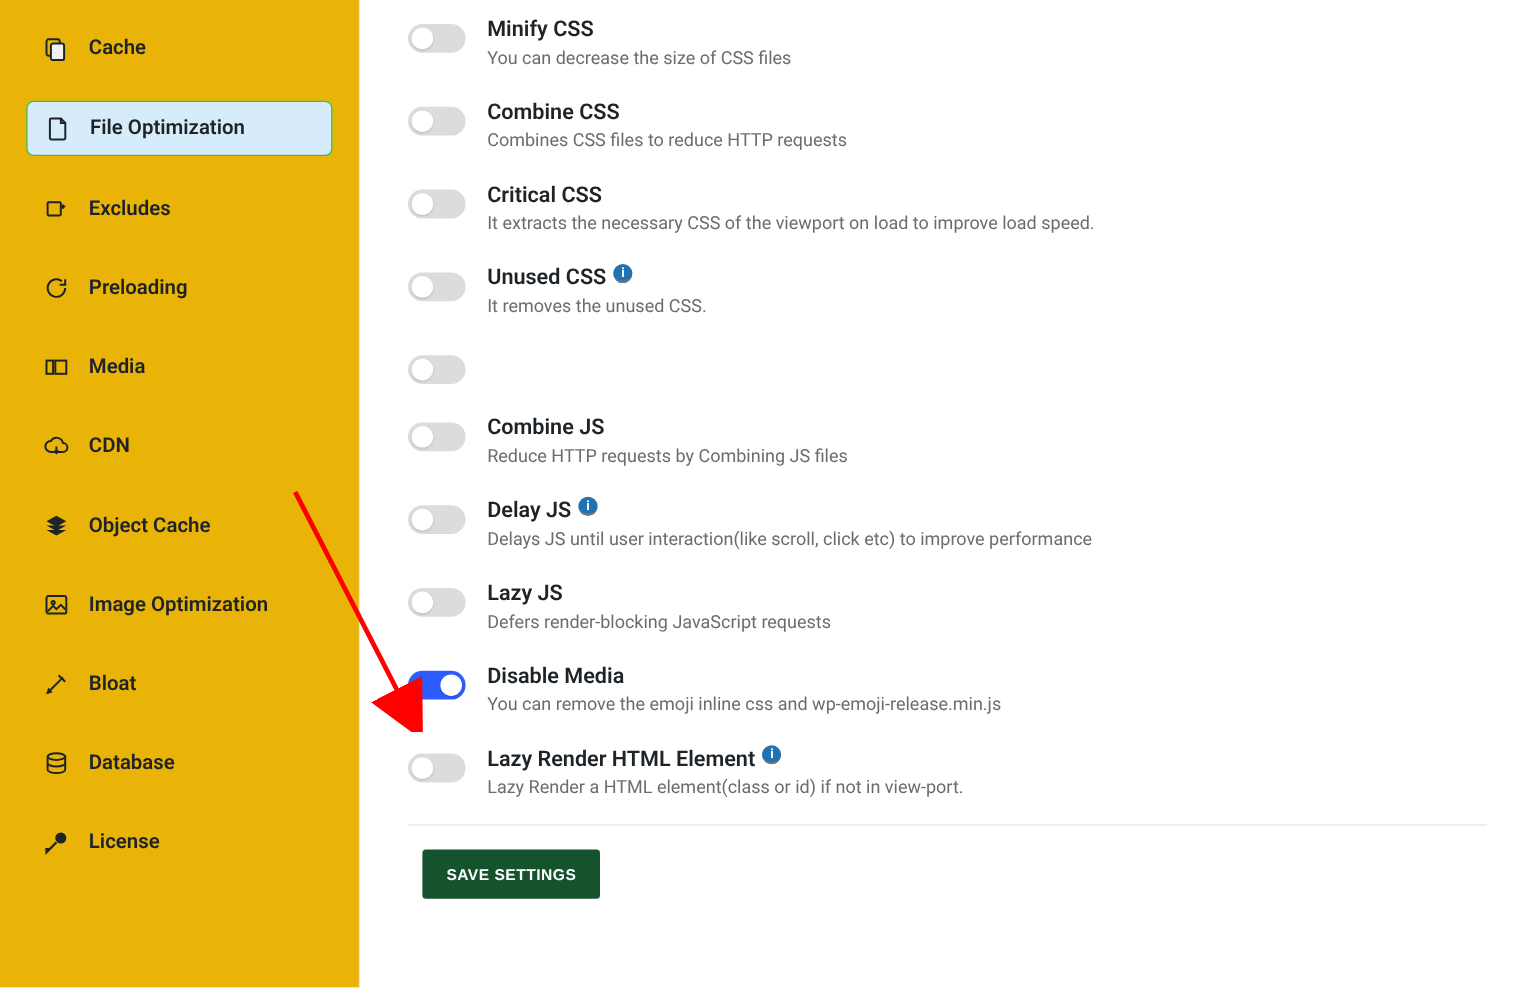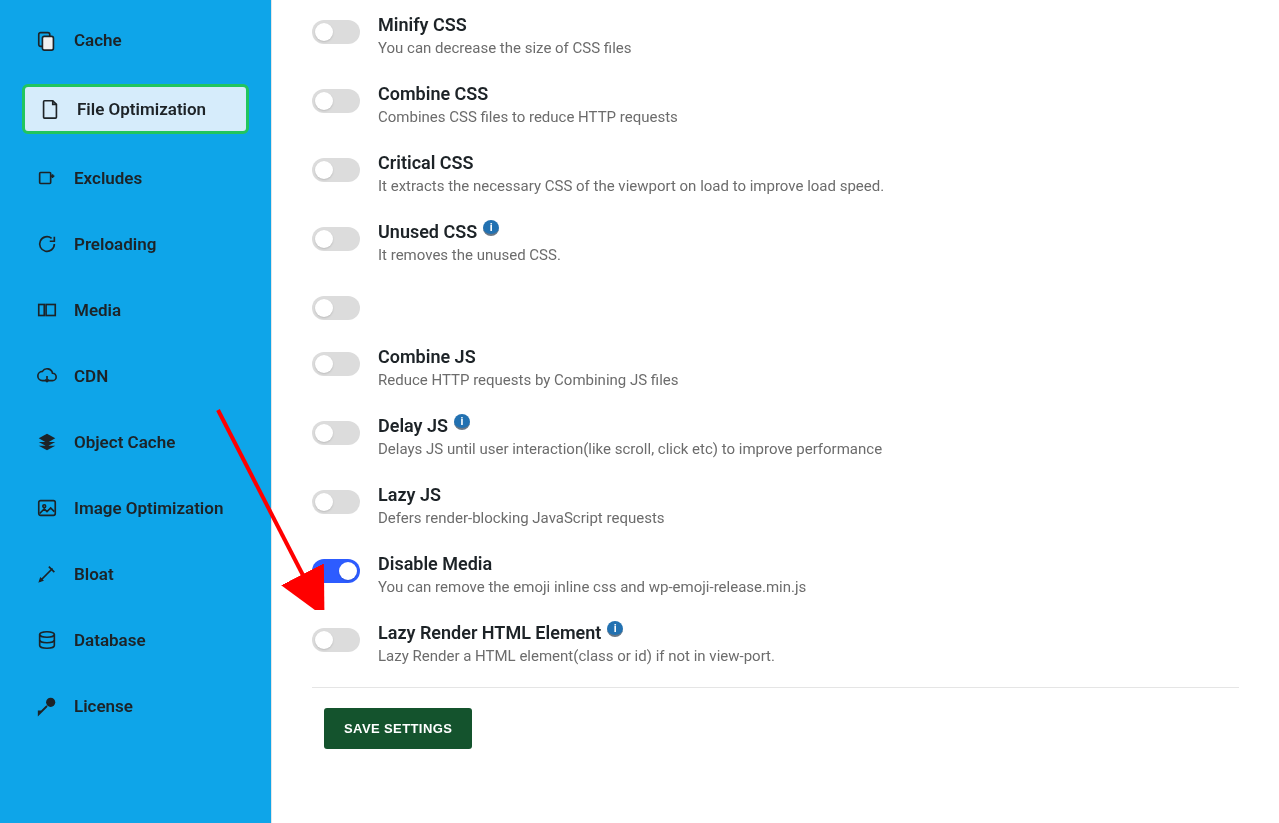--- a/index.html
+++ b/index.html
@@ -10,37 +10,37 @@
     body {
       font-family: -apple-system, BlinkMacSystemFont, "Segoe UI", Roboto, Helvetica, Arial, sans-serif;
       background: #ffffff;
       width: 1279px;
       height: 823px;
       display: flex;
       overflow: hidden;
     }
     
     .sidebar {
-      width: 272px;
-      background: #0ea5e9;
+      width: 300px;
+      background: #eab308;
       padding: 18px 22px;
       border-right: 1px solid #e5e5e5;
     }
     .sidebar-item {
       display: flex;
       align-items: center;
       padding: 11px 14px;
       margin-bottom: 22px;
       border-radius: 6px;
       cursor: pointer;
       color: #1d2327;
     }
     .sidebar-item.active {
       background: #d6ecfb;
-      border: 3px solid #22c55e;
+      border: 1px solid #22c55e;
     }
     .sidebar-item .icon {
       width: 22px;
       height: 22px;
       flex: 0 0 22px;
       margin-right: 16px;
       display: flex;
       align-items: center;
       justify-content: center;
     }

